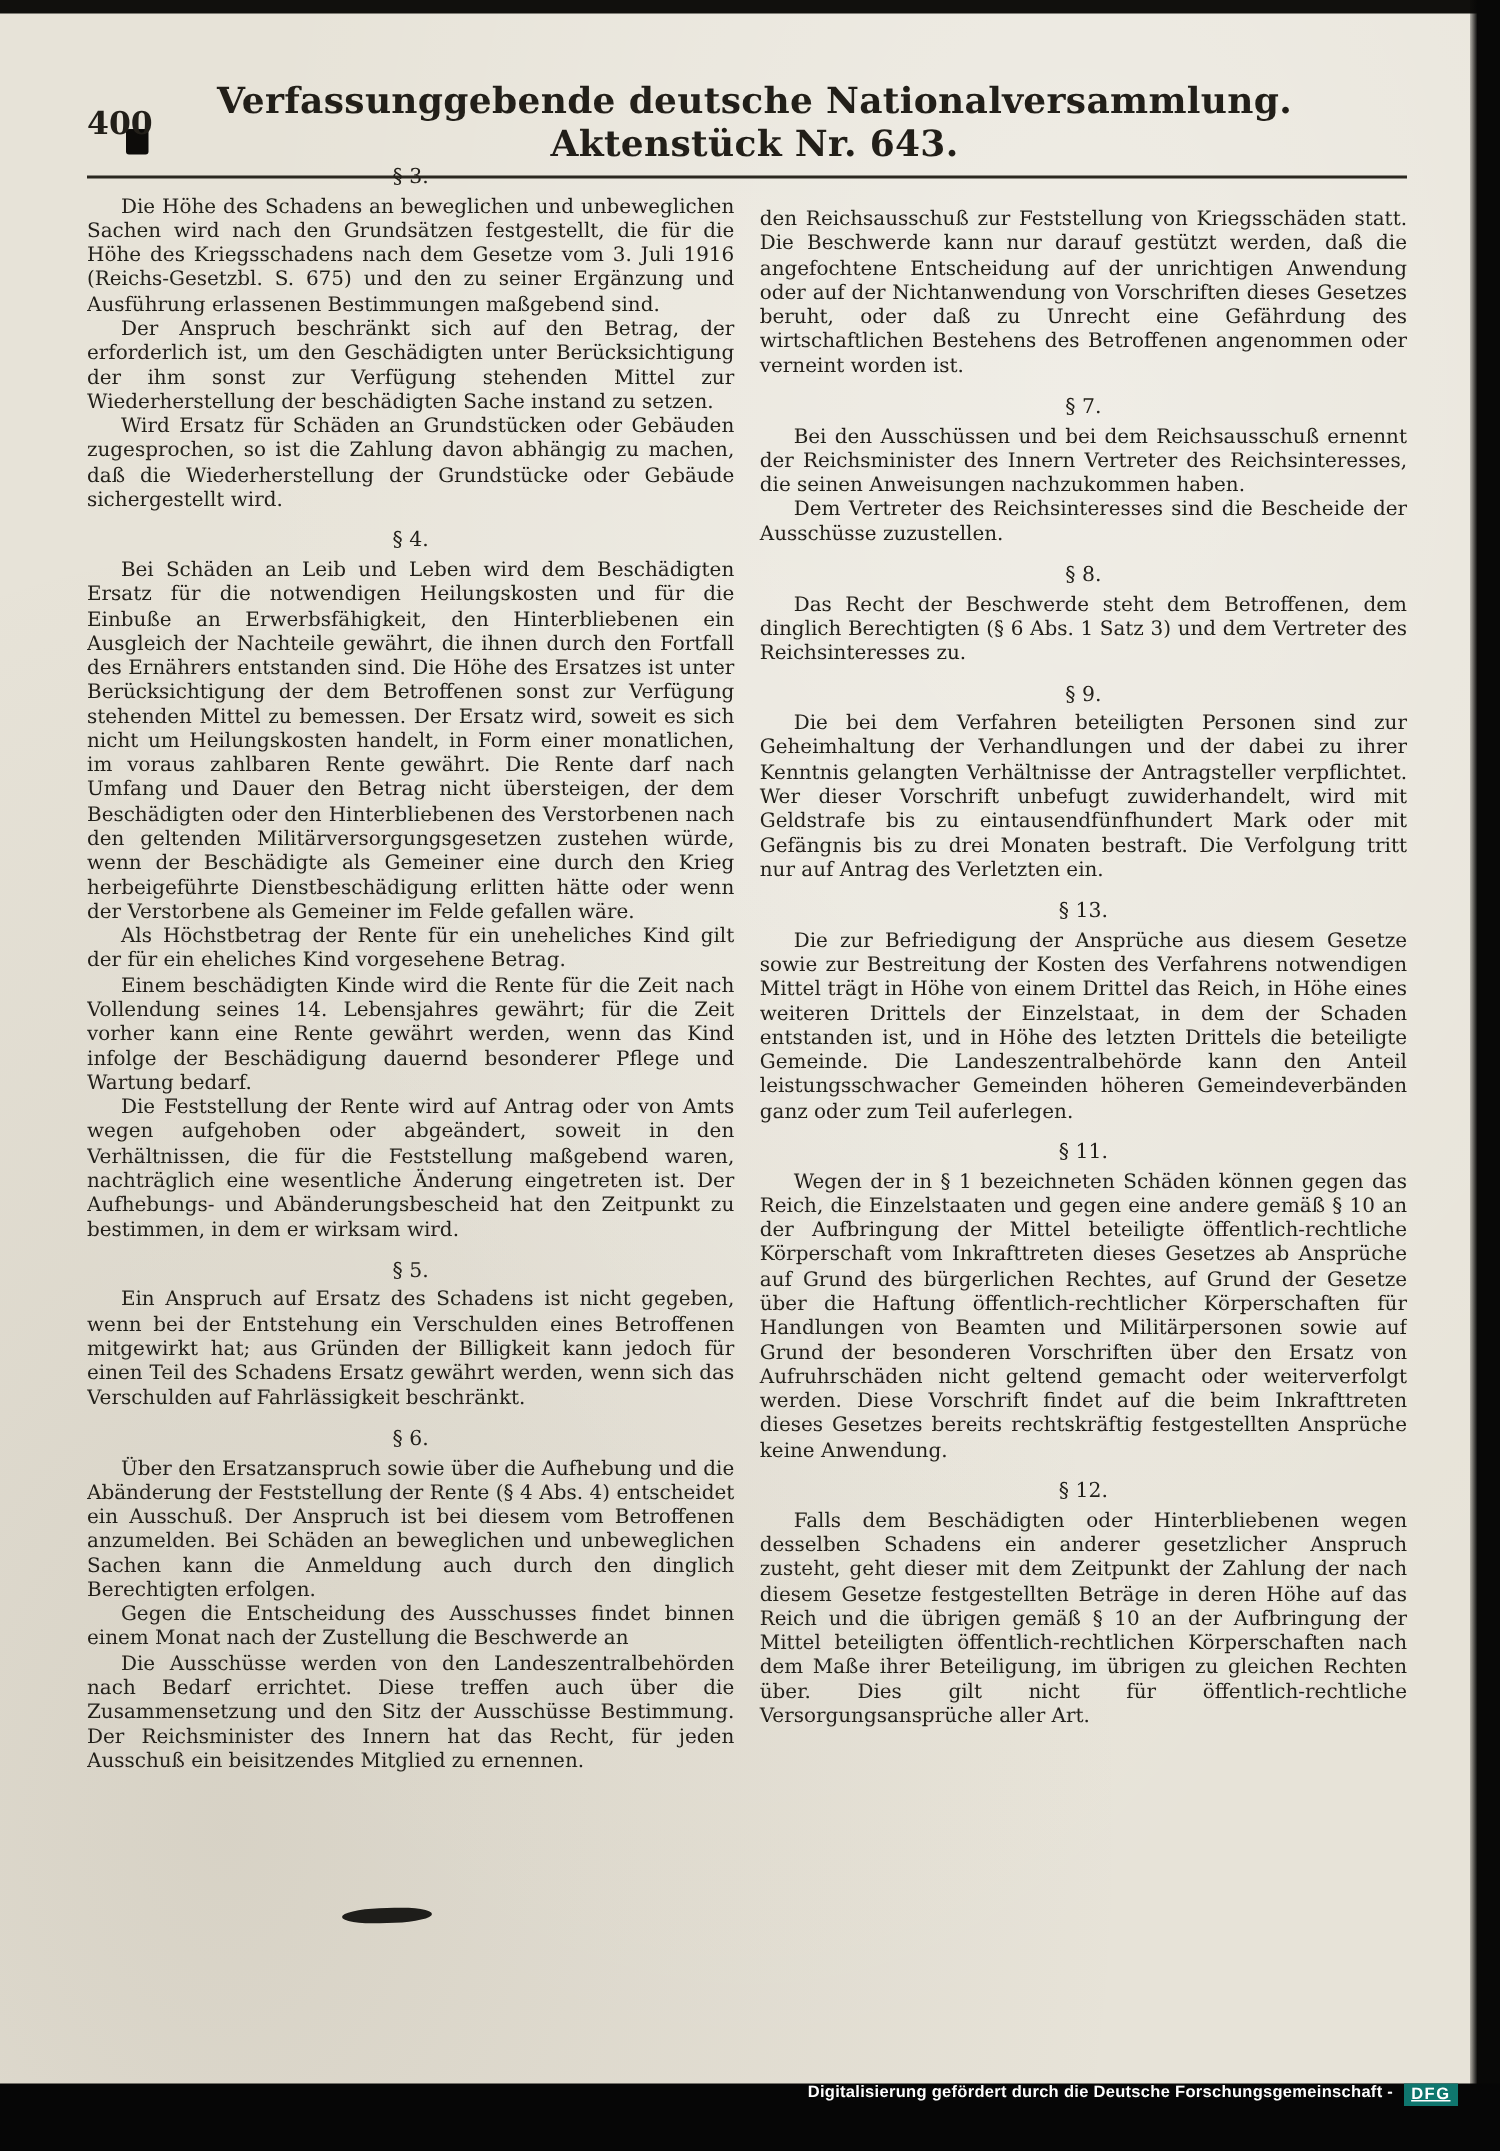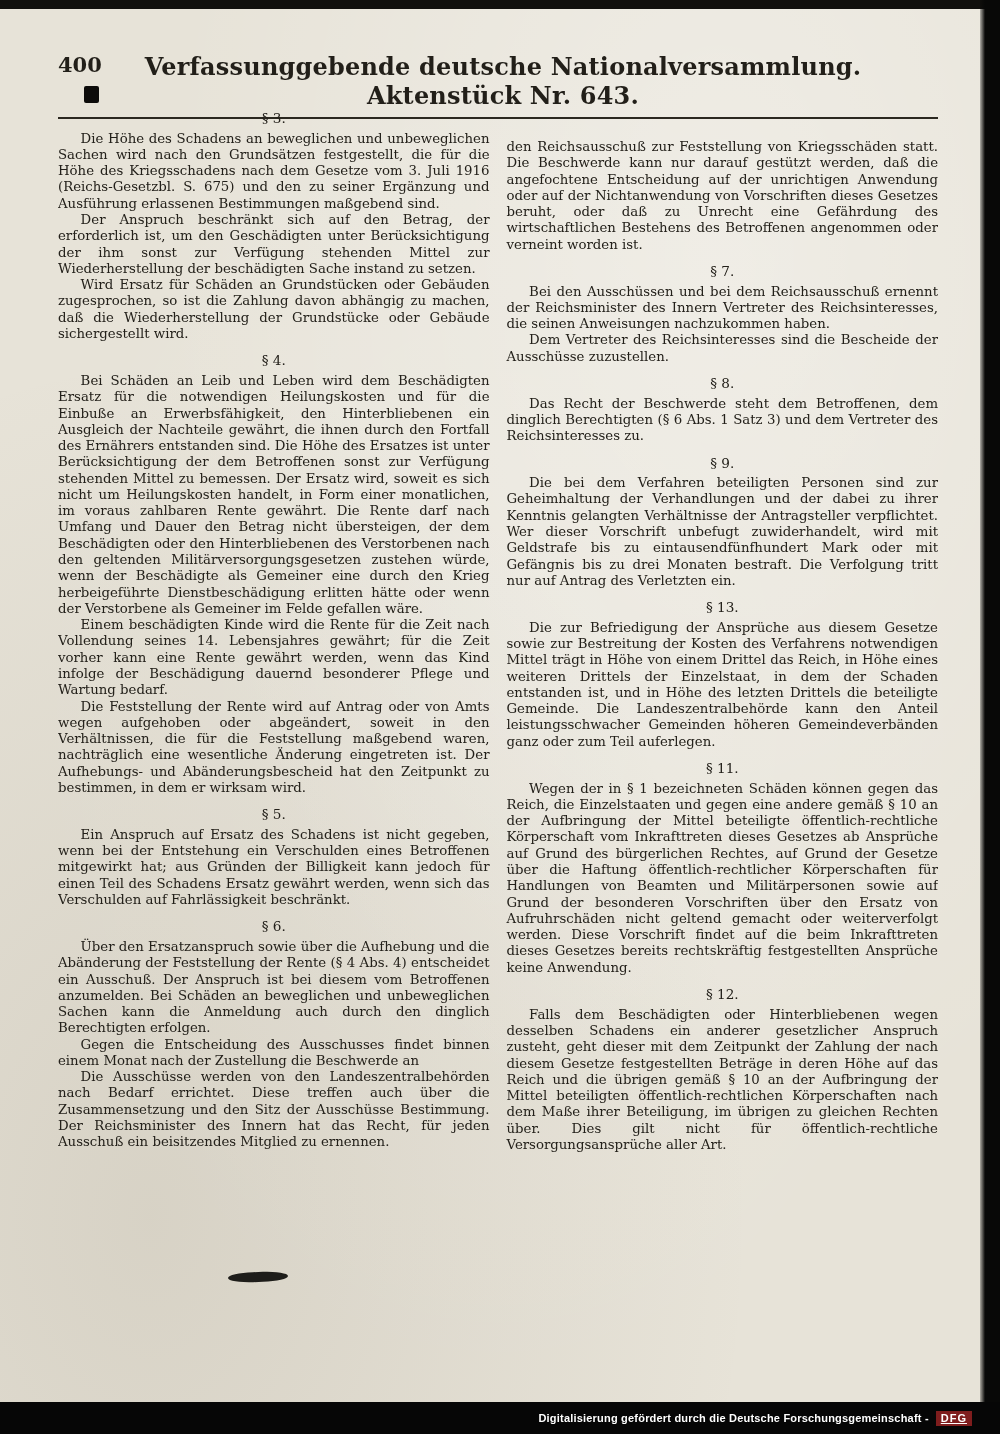--- a/index.html
+++ b/index.html
@@ -17,55 +17,55 @@
       radial-gradient(ellipse at 72% 18%, rgba(255,255,255,0.35), transparent 55%),
       radial-gradient(ellipse at 15% 85%, rgba(120,108,85,0.14), transparent 50%),
       radial-gradient(ellipse at 50% 50%, rgba(255,255,255,0.12), transparent 70%),
       #e7e3d8;
   }
   
   .edge-top   { position: absolute; top: 0; left: 0; right: 0; height: 9px; background: #11100d; }
   .edge-right { position: absolute; top: 0; right: 0; bottom: 0; width: 20px;
                 background: linear-gradient(to left, #080807 75%, rgba(8,8,7,0.25)); }
   .edge-bottom{
-    position: absolute; left: 0; right: 0; bottom: 0; height: 32px; background: #060606;
-    display: flex; align-items: center; justify-content: flex-end;
+    position: absolute; left: 0; right: 0; bottom: 0; height: 45px; background: #060606;
+    display: flex; align-items: flex-start; justify-content: flex-end;
     padding-right: 28px; gap: 7px;
     font-family: "Liberation Sans", sans-serif;
   }
   .blob-tl { position: absolute; left: 84px; top: 86px; width: 15px; height: 17px;
              background: #0d0c0a; border-radius: 2px; }
   .smudge  { position: absolute; left: 228px; top: 1272px; width: 60px; height: 10px;
              background: #0e0d0b; border-radius: 50% / 60%; transform: rotate(-2deg); opacity: .92; }
 
   
   .header {
     position: absolute; top: 52px; left: 58px; right: 62px;
-    display: flex; align-items: flex-start;
+    display: flex; align-items: center;
     border-bottom: 2px solid #2b2820; padding-bottom: 7px;
   }
   .page-number { font-size: 21px; font-weight: bold; min-width: 70px; }
   .doc-title   { flex: 1; text-align: center; font-size: 24px; font-weight: bold;
                  letter-spacing: .2px; padding-right: 60px; }
 
   
   .columns {
     position: absolute; top: 100px; left: 58px; right: 62px; bottom: 42px;
     display: flex; gap: 17px; overflow: hidden;
   }
   .col { flex: 1; font-size: 13.3px; line-height: 1.225; text-align: justify;
          color: #23201a; }
   .sect-heading { text-align: center; margin: 10px 0 4px; font-size: 13.6px; }
   .para { text-indent: 1.7em; }
   .para.cont { text-indent: 0; margin-top: 39px; }
 
   
   .footer-text { color: #ffffff; font-size: 11px; font-weight: bold; letter-spacing: .2px; }
   .dfg-logo {
-    display: inline-block; background: #7f1d1d; color: #ffffff;
+    display: inline-block; background: #0f766e; color: #ffffff;
     font-size: 11px; font-weight: bold; padding: 2px 5px; line-height: 1;
     letter-spacing: 1px;
     text-decoration: underline;
   }
 </style>
 </head>
 <body>
 
 <div class="scan"></div>
 
@@ -78,20 +78,21 @@
 </div>
 
 <div class="columns">
   <div class="col">
       <div class="sect-heading">§ 3.</div>
       <div class="para">Die Höhe des Schadens an beweglichen und unbeweglichen Sachen wird nach den Grundsätzen festgestellt, die für die Höhe des Kriegsschadens nach dem Gesetze vom 3. Juli 1916 (Reichs-Gesetzbl. S. 675) und den zu seiner Ergänzung und Ausführung erlassenen Bestimmungen maßgebend sind.</div>
       <div class="para">Der Anspruch beschränkt sich auf den Betrag, der erforderlich ist, um den Geschädigten unter Berücksichtigung der ihm sonst zur Verfügung stehenden Mittel zur Wiederherstellung der beschädigten Sache instand zu setzen.</div>
       <div class="para">Wird Ersatz für Schäden an Grundstücken oder Gebäuden zugesprochen, so ist die Zahlung davon abhängig zu machen, daß die Wiederherstellung der Grundstücke oder Gebäude sichergestellt wird.</div>
       <div class="sect-heading">§ 4.</div>
       <div class="para">Bei Schäden an Leib und Leben wird dem Beschädigten Ersatz für die notwendigen Heilungskosten und für die Einbuße an Erwerbsfähigkeit, den Hinterbliebenen ein Ausgleich der Nachteile gewährt, die ihnen durch den Fortfall des Ernährers entstanden sind.  Die Höhe des Ersatzes ist unter Berücksichtigung der dem Betroffenen sonst zur Verfügung stehenden Mittel zu bemessen. Der Ersatz wird, soweit es sich nicht um Heilungskosten handelt, in Form einer monatlichen, im voraus zahlbaren Rente gewährt.  Die Rente darf nach Umfang und Dauer den Betrag nicht übersteigen, der dem Beschädigten oder den Hinterbliebenen des Verstorbenen nach den geltenden Militärversorgungsgesetzen zustehen würde, wenn der Beschädigte als Gemeiner eine durch den Krieg herbeigeführte Dienstbeschädigung erlitten hätte oder wenn der Verstorbene als Gemeiner im Felde gefallen wäre.</div>
+      <div class="para">Als Höchstbetrag der Rente für ein uneheliches Kind gilt der für ein eheliches Kind vorgesehene Betrag.</div>
       <div class="para">Einem beschädigten Kinde wird die Rente für die Zeit nach Vollendung seines 14. Lebensjahres gewährt; für die Zeit vorher kann eine Rente gewährt werden, wenn das Kind infolge der Beschädigung dauernd besonderer Pflege und Wartung bedarf.</div>
       <div class="para">Die Feststellung der Rente wird auf Antrag oder von Amts wegen aufgehoben oder abgeändert, soweit in den Verhältnissen, die für die Feststellung maßgebend waren, nachträglich eine wesentliche Änderung eingetreten ist.  Der Aufhebungs- und Abänderungsbescheid hat den Zeitpunkt zu bestimmen, in dem er wirksam wird.</div>
       <div class="sect-heading">§ 5.</div>
       <div class="para">Ein Anspruch auf Ersatz des Schadens ist nicht gegeben, wenn bei der Entstehung ein Verschulden eines Betroffenen mitgewirkt hat; aus Gründen der Billigkeit kann jedoch für einen Teil des Schadens Ersatz gewährt werden, wenn sich das Verschulden auf Fahrlässigkeit beschränkt.</div>
       <div class="sect-heading">§ 6.</div>
       <div class="para">Über den Ersatzanspruch sowie über die Aufhebung und die Abänderung der Feststellung der Rente (§ 4 Abs. 4) entscheidet ein Ausschuß.  Der Anspruch ist bei diesem vom Betroffenen anzumelden.  Bei Schäden an beweglichen und unbeweglichen Sachen kann die Anmeldung auch durch den dinglich Berechtigten erfolgen.</div>
       <div class="para">Gegen die Entscheidung des Ausschusses findet binnen einem Monat nach der Zustellung die Beschwerde an</div>
       <div class="para">Die Ausschüsse werden von den Landeszentralbehörden nach Bedarf errichtet.  Diese treffen auch über die Zusammensetzung und den Sitz der Ausschüsse Bestimmung. Der Reichsminister des Innern hat das Recht, für jeden Ausschuß ein beisitzendes Mitglied zu ernennen.</div>
     </div>
   <div class="col">

